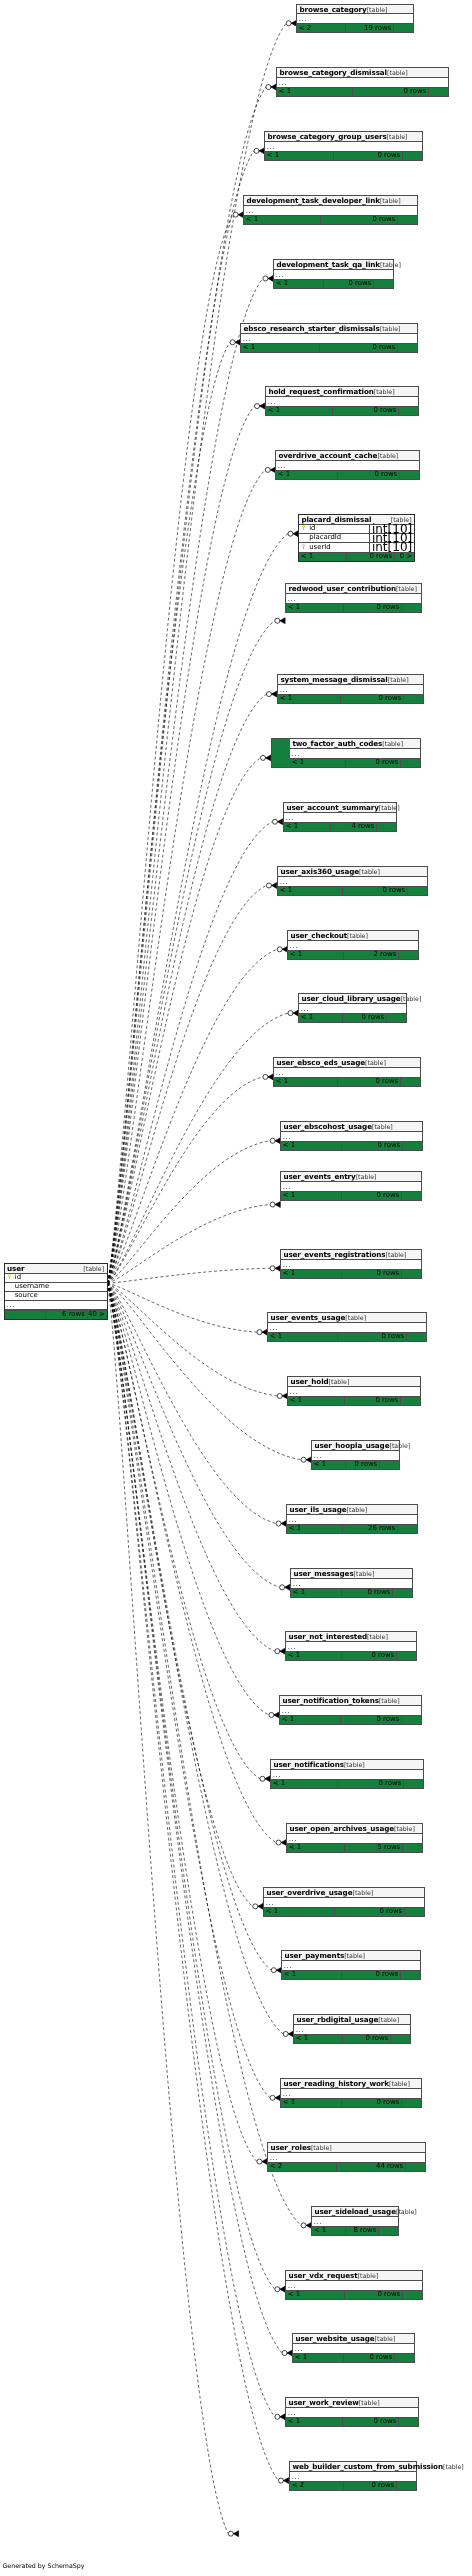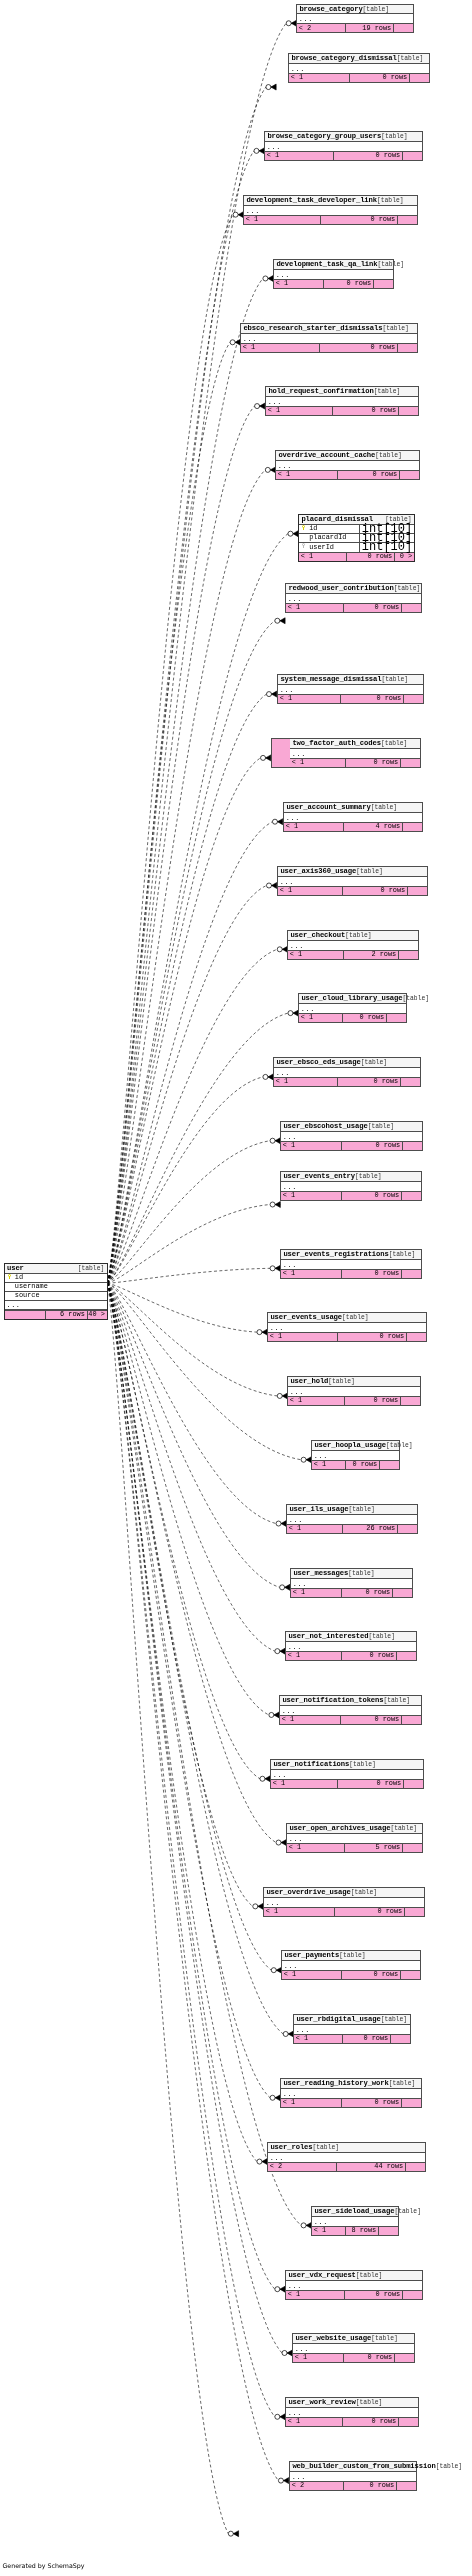--- a/index.html
+++ b/index.html
@@ -43,27 +43,26 @@
   }
   #edge-layer path.crow-foot {
     fill: #000000;
     stroke: #000000;
     stroke-width: 1;
   }
 
   
   .tbl {
     position: absolute;
-    background: #f9a8d4;
+    background: #15803d;
     border: 0.9px solid #4d4d4d;
     box-sizing: border-box;
     font-size: 6.9px;
     color: #000000;
     line-height: 1;
-    font-family: Liberation Mono, monospace;
   }
   .tbl.focus {
     border: 1.2px solid #2b2b2b;
   }
 
   .tbl-hdr {
     background: #f5f5f5;
     border-bottom: 0.7px solid #4d4d4d;
     padding: 1.2px 2.4px 1.8px 2.4px;
     white-space: nowrap;
@@ -441,21 +440,21 @@
         </div>
         <div class="tbl-body">
           <div class="ellipsis-row" style="border-bottom: none;">...</div>
         </div>
         <div class="tbl-foot">
           <span class="foot-cell foot-left">&lt; 2</span>
           <span class="foot-cell foot-mid">19 rows</span>
           <span class="foot-cell foot-right"></span>
         </div>
       </div>
-      <div class="tbl" style="left: 276px; top: 53px; width: 142px; margin-left: 12px;">
+      <div class="tbl" style="left: 276px; top: 67px; width: 173px;">
         <div class="tbl-hdr">
           <span class="tbl-name">browse_category_dismissal</span>
           <span class="tbl-kind">[table]</span>
         </div>
         <div class="tbl-body">
           <div class="ellipsis-row" style="border-bottom: none;">...</div>
         </div>
         <div class="tbl-foot">
           <span class="foot-cell foot-left">&lt; 1</span>
           <span class="foot-cell foot-mid">0 rows</span>
@@ -609,21 +608,21 @@
         </div>
         <div class="tbl-body">
           <div class="ellipsis-row" style="border-bottom: none;">...</div>
         </div>
         <div class="tbl-foot">
           <span class="foot-cell foot-left">&lt; 1</span>
           <span class="foot-cell foot-mid">0 rows</span>
           <span class="foot-cell foot-right"></span>
         </div>
       </div>
-      <div class="tbl" style="left: 283px; top: 802px; width: 140px;">
+      <div class="tbl" style="left: 283px; top: 802px; width: 114px;">
         <div class="tbl-hdr">
           <span class="tbl-name">user_account_summary</span>
           <span class="tbl-kind">[table]</span>
         </div>
         <div class="tbl-body">
           <div class="ellipsis-row" style="border-bottom: none;">...</div>
         </div>
         <div class="tbl-foot">
           <span class="foot-cell foot-left">&lt; 1</span>
           <span class="foot-cell foot-mid">4 rows</span>

